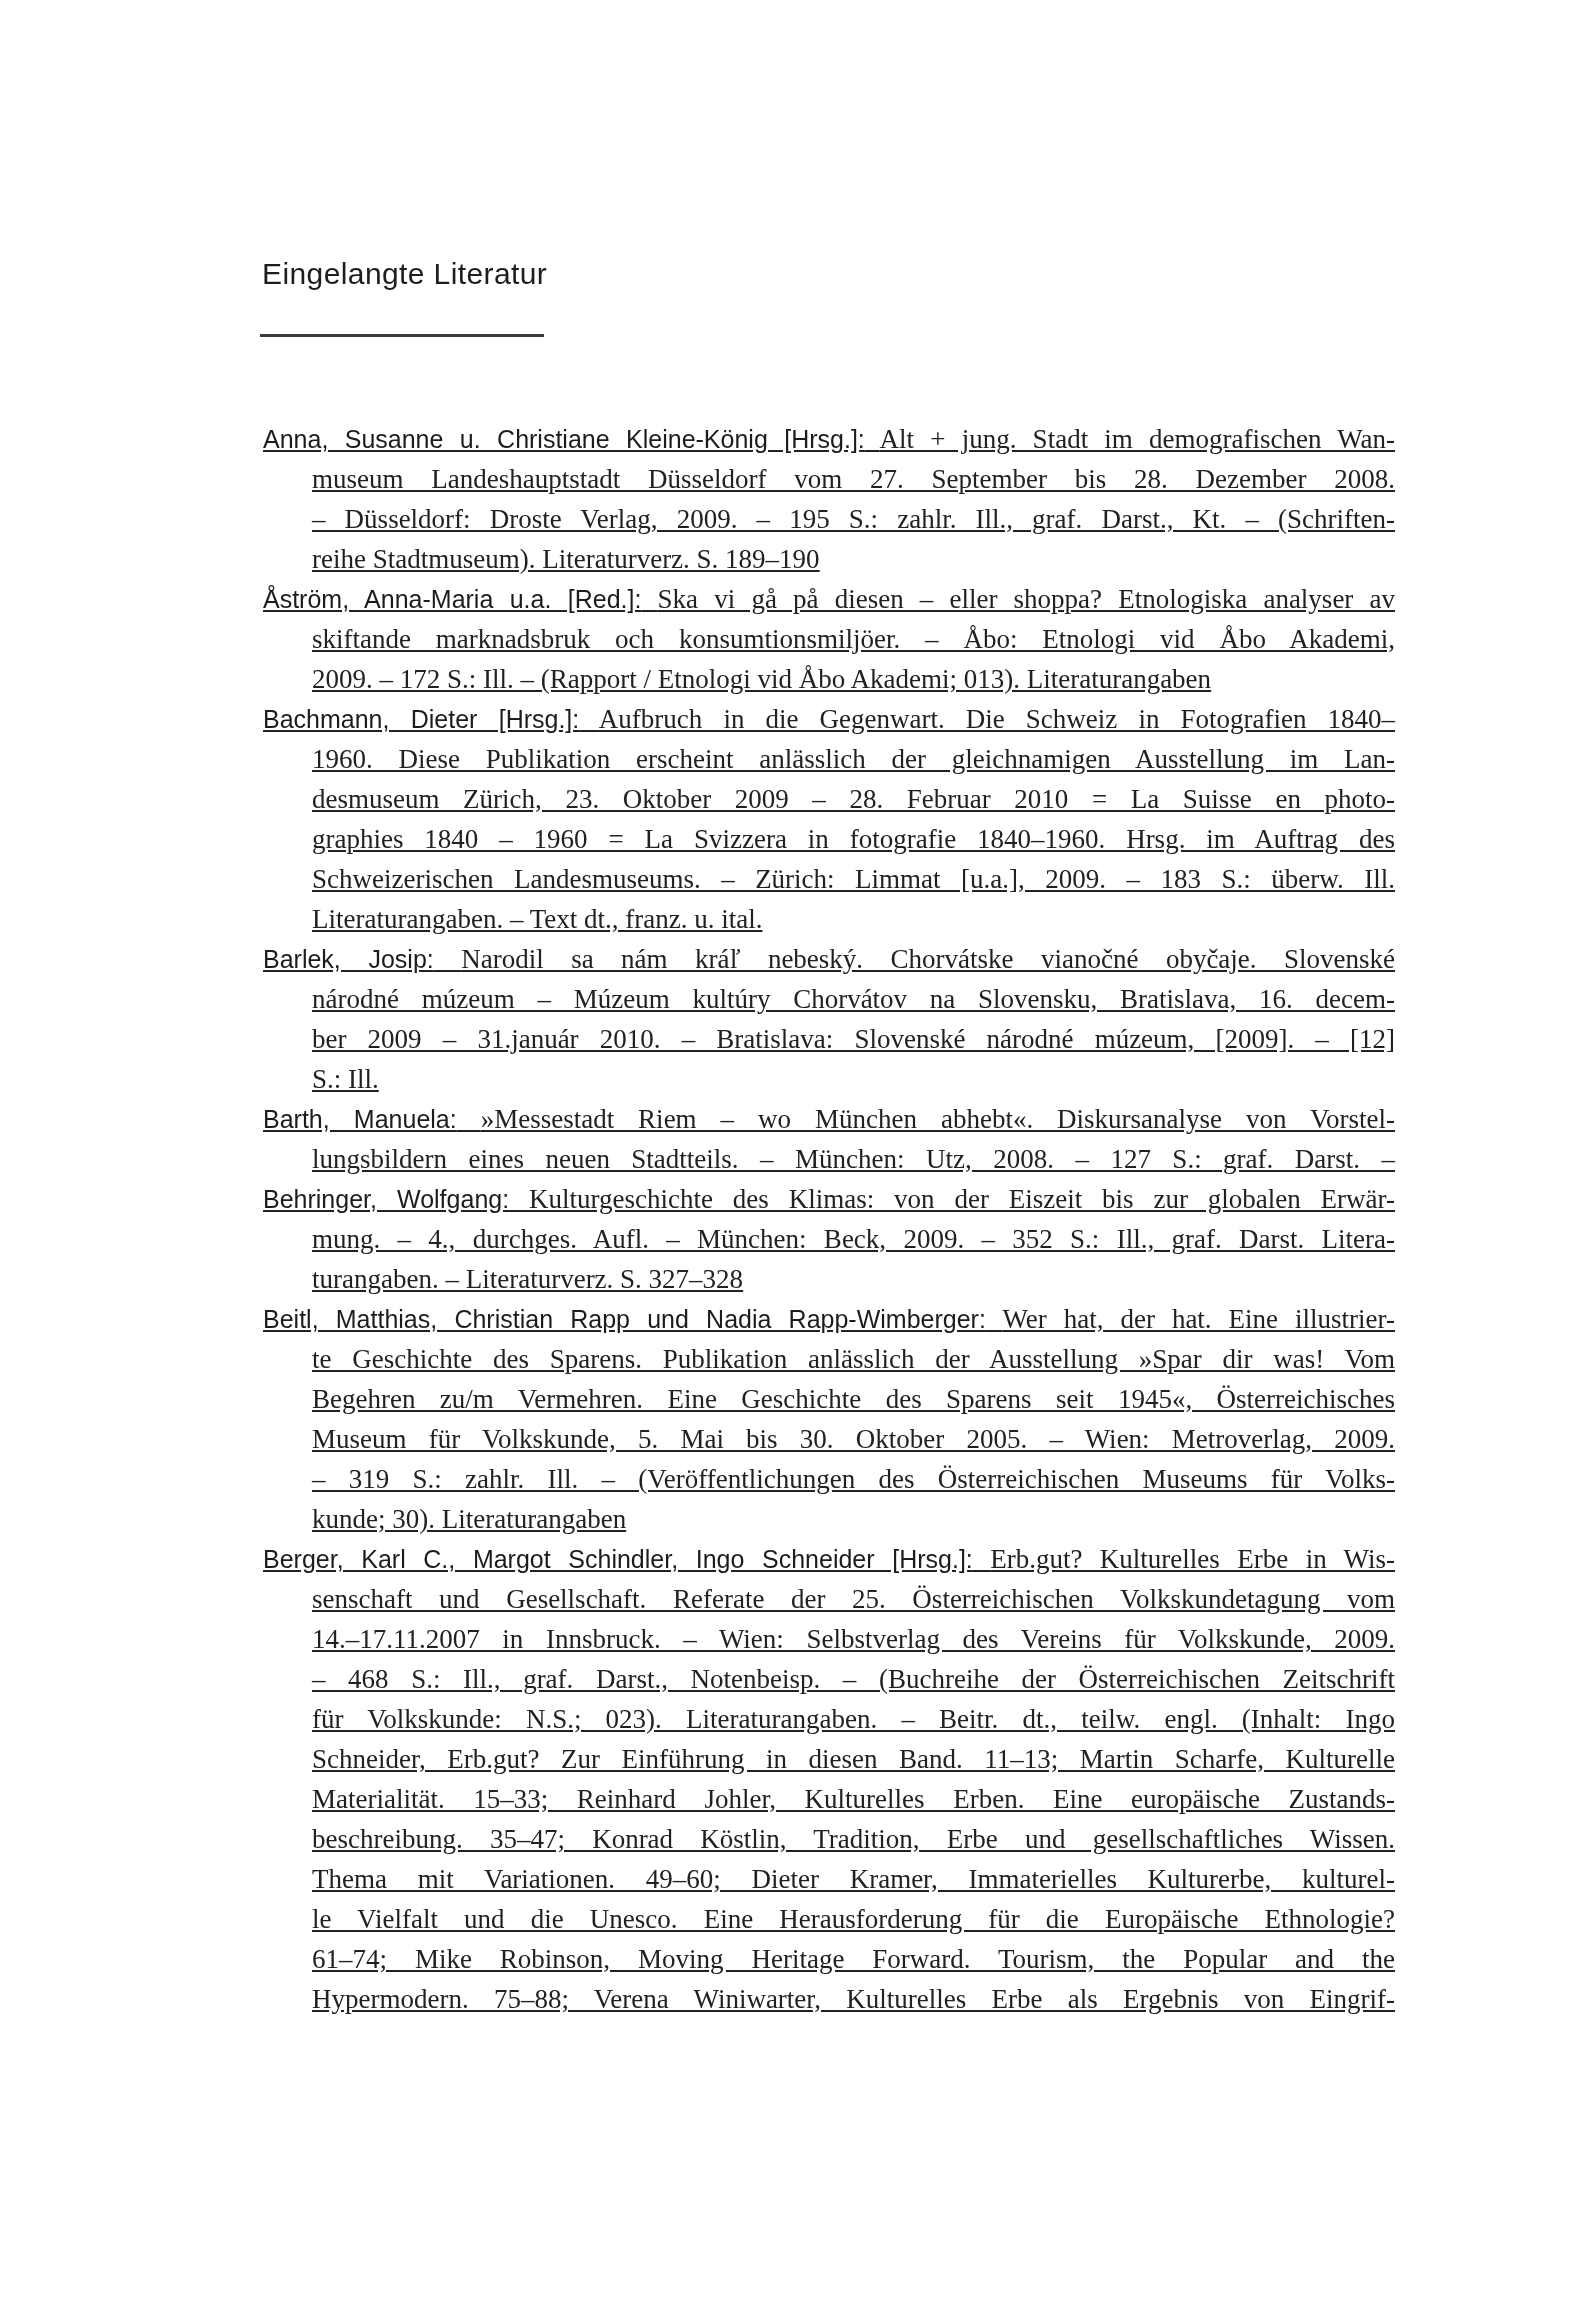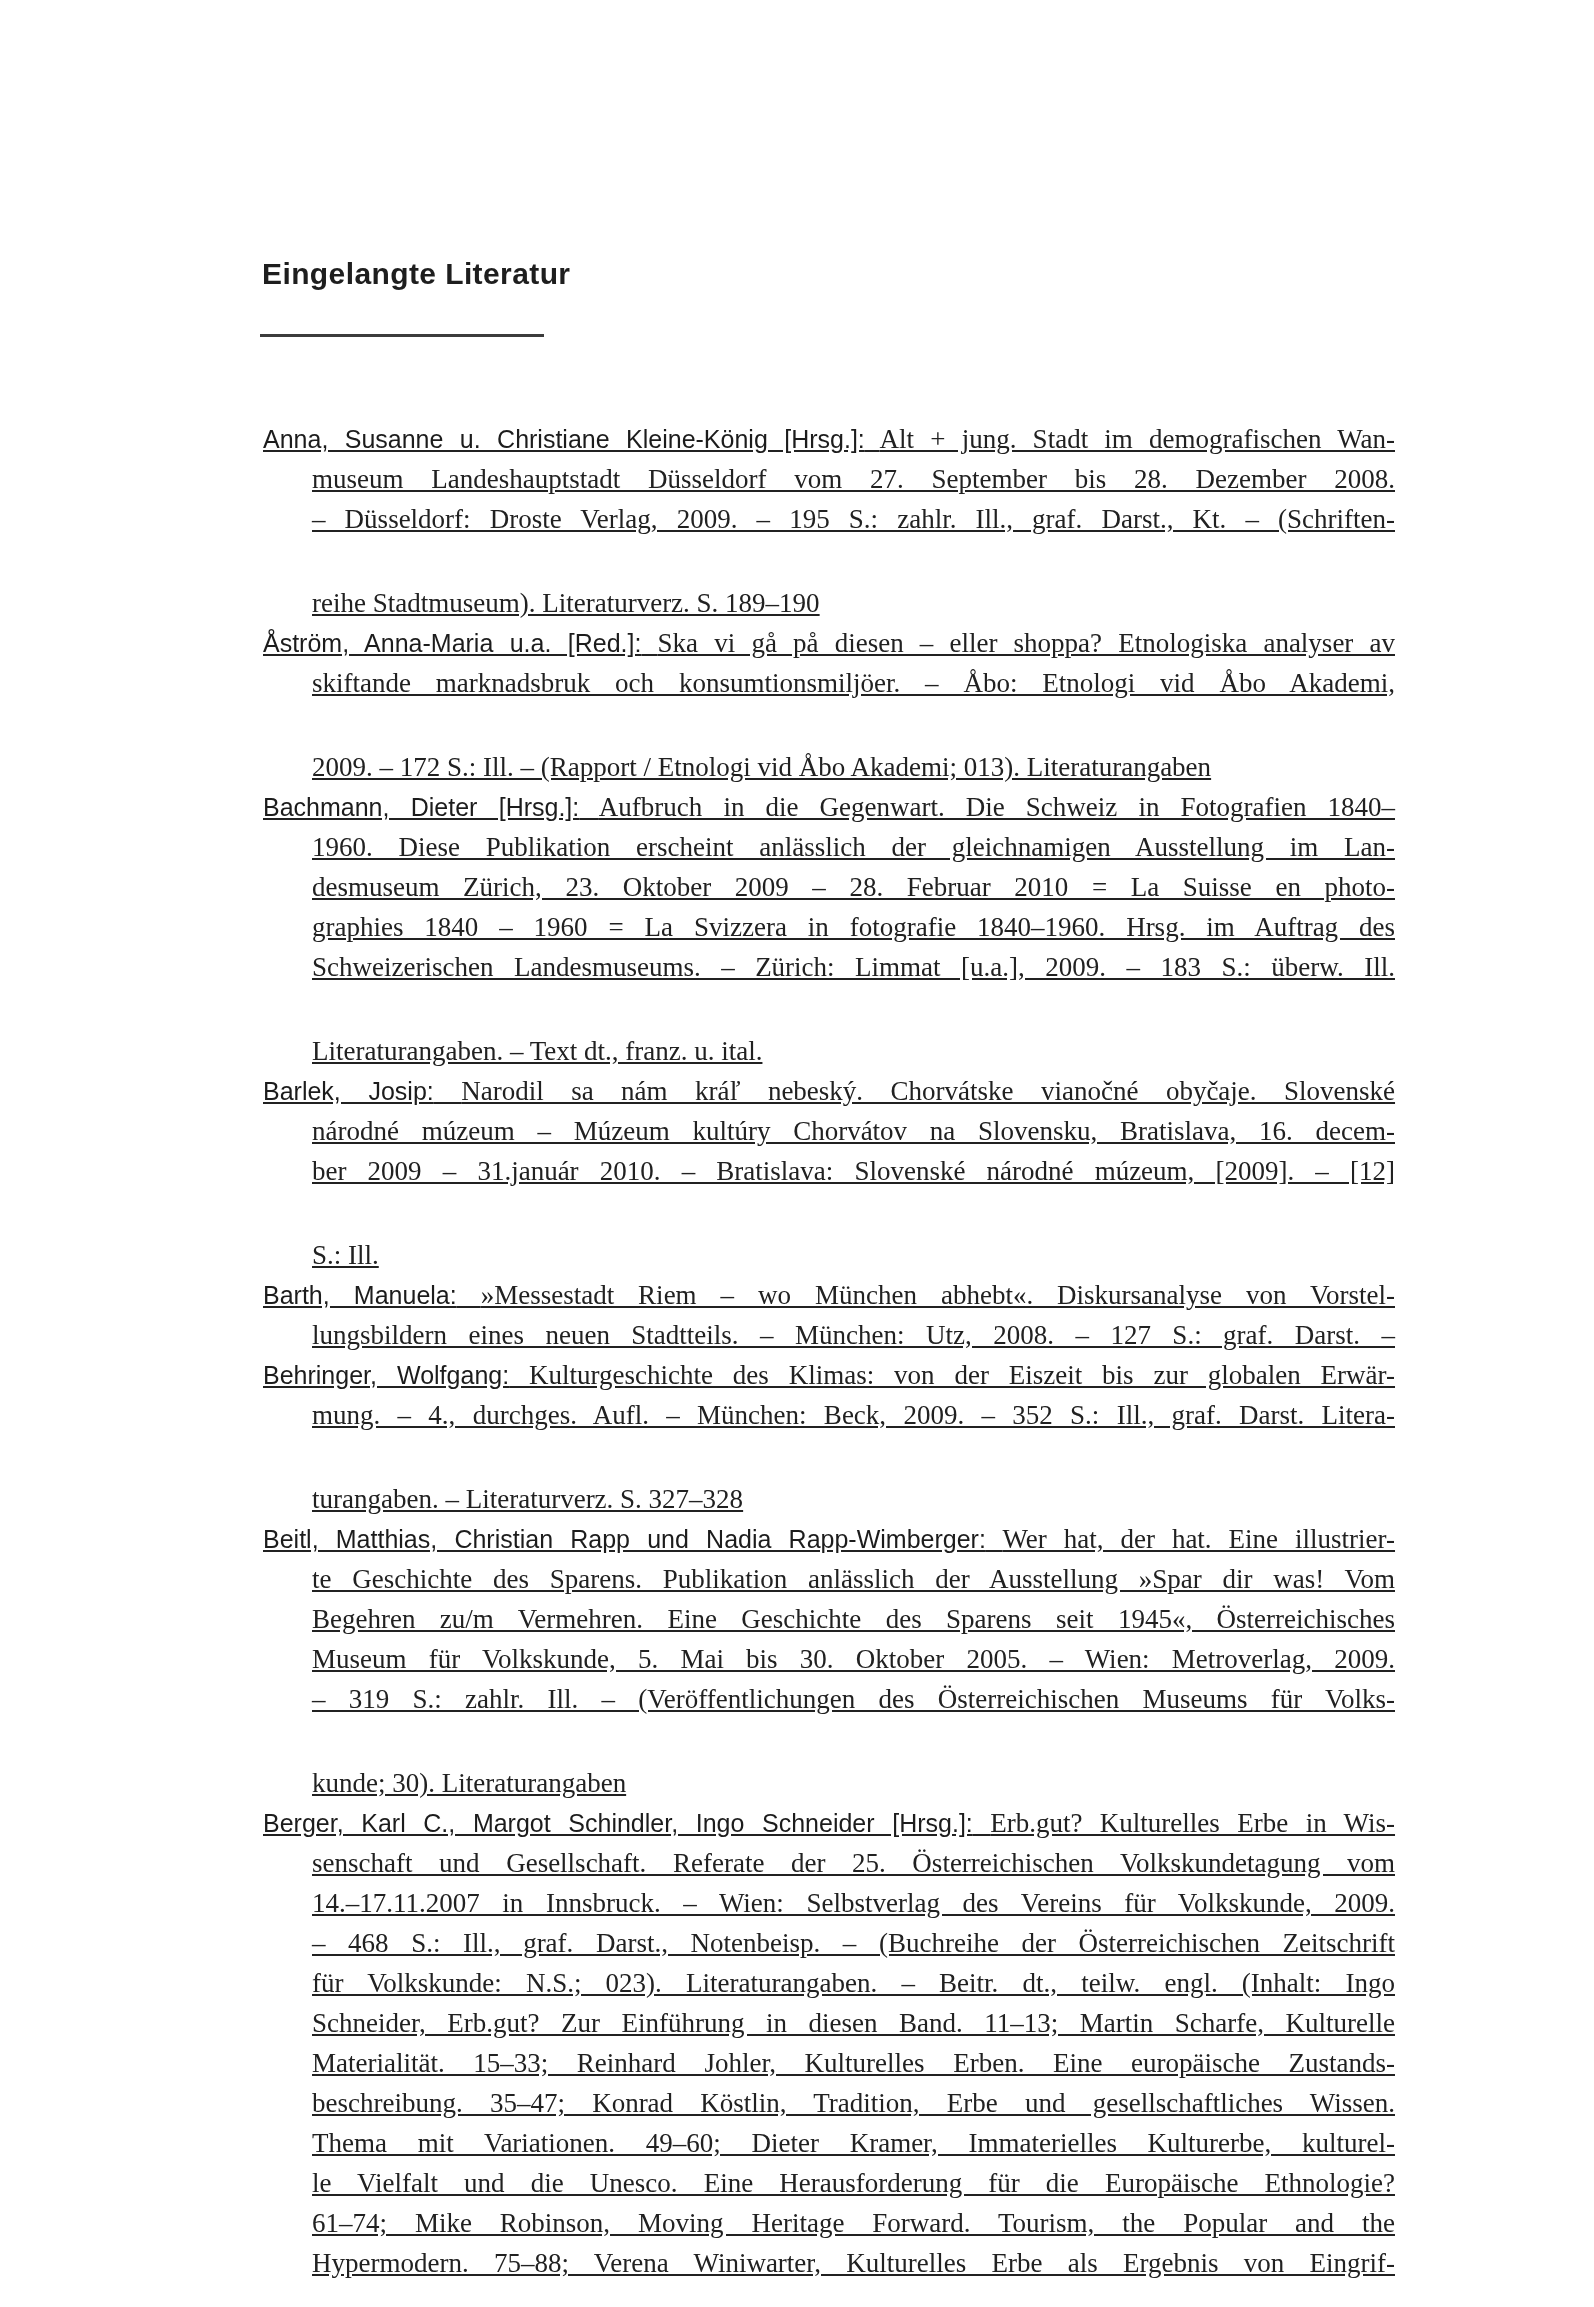--- a/index.html
+++ b/index.html
@@ -11,21 +11,21 @@
     overflow: hidden;
     font-family: "Liberation Serif", serif;
     color: #212121;
   }
   .page-title {
     position: absolute;
     left: 262px;
     top: 257px;
     font-family: "Liberation Sans", sans-serif;
     font-size: 30px;
-    font-weight: 700;
+    font-weight: 400;
     letter-spacing: 0.4px;
     color: #1e1e1e;
     margin: 0;
   }
   .title-rule {
     position: absolute;
     left: 260px;
     top: 334px;
     width: 284px;
     height: 3.2px;
@@ -38,21 +38,21 @@
     width: 1132px;
     font-size: 27px;
     line-height: 40px;
     text-decoration: underline;
   }
   .entry { margin: 0; }
   .line {
     text-align: justify;
     text-align-last: justify;
   }
-  .line.entry-last { text-align-last: left; margin-top: 44px; }
+  .line.entry-last { text-align-last: left; }
   .line.cont { padding-left: 49px; }
   .author {
     font-family: "Liberation Sans", sans-serif;
     font-size: 25px;
     color: #1c1c1c;
   }
 </style>
 </head>
 <body>
 

